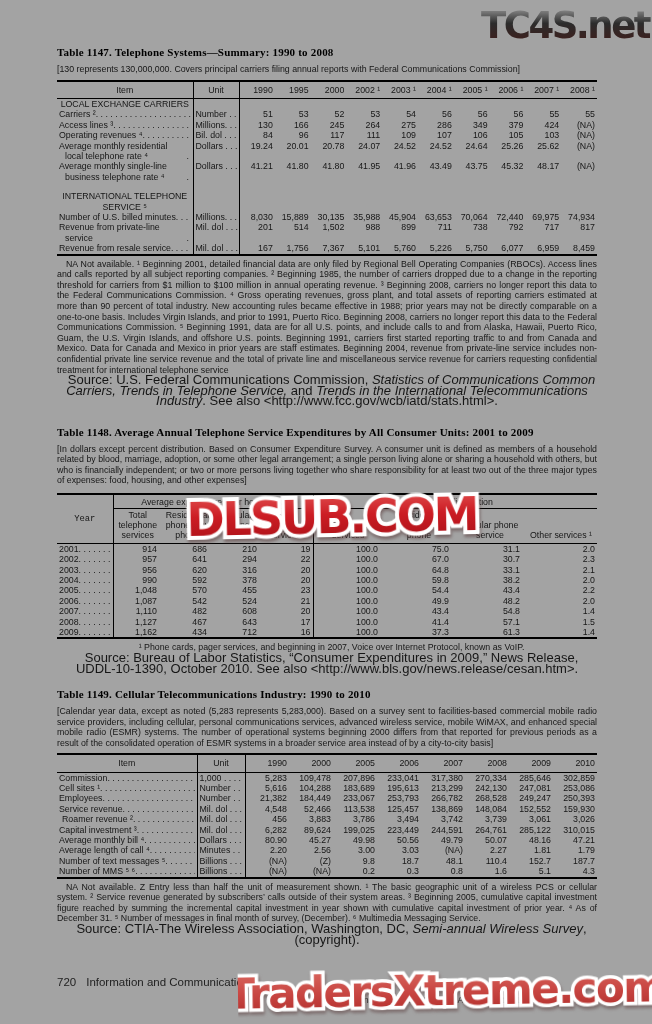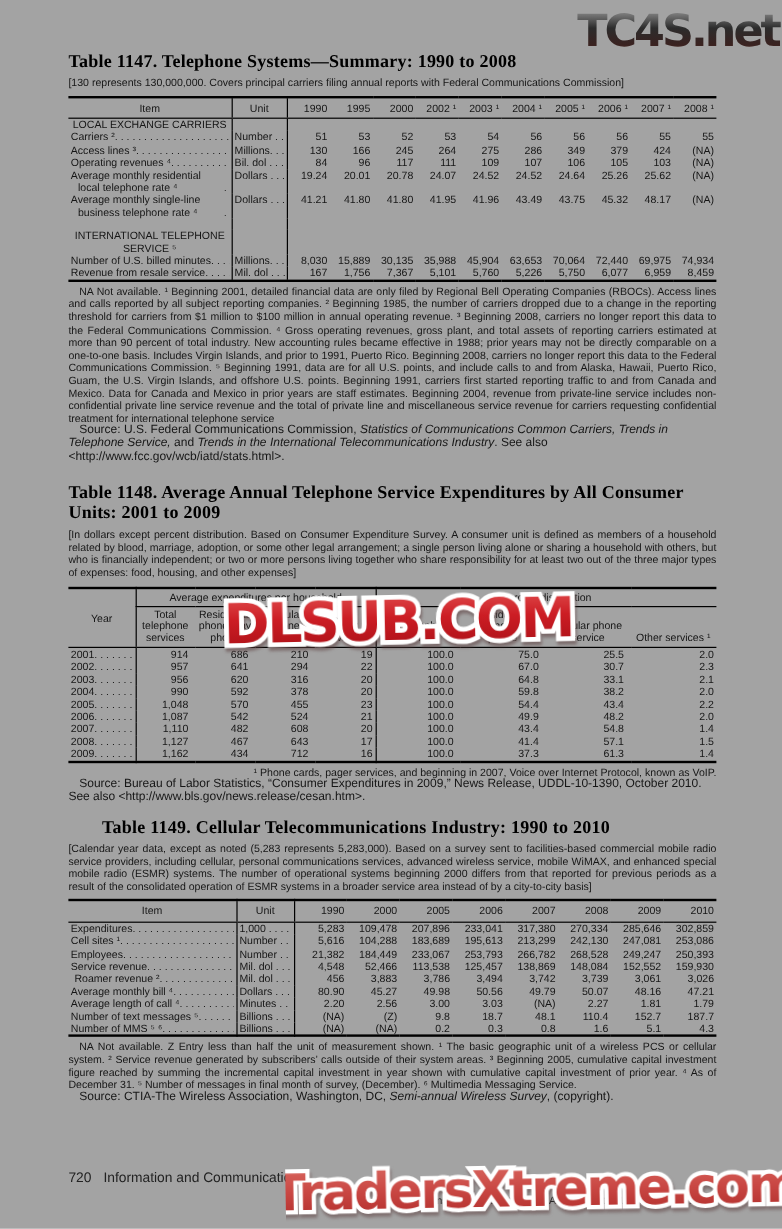--- a/index.html
+++ b/index.html
@@ -5,24 +5,24 @@
   html,body { margin:0; padding:0; background:#e8e8e8; }
   .page {
     position:relative; width:652px; height:1024px; background:#a3a3a3;
     margin:0 auto; overflow:hidden; color:#161616;
     font-family:"Liberation Sans", sans-serif;
   }
   .content { position:absolute; left:57px; top:0; width:540px; }
 
   
   h1 { font-family:"Liberation Serif", serif; font-weight:bold; color:#000;
-       font-size:15px; line-height:17px; margin:0 0 3px 0; letter-spacing:0.2px; }
+       font-size:11px; line-height:17px; margin:0 0 3px 0; letter-spacing:0.2px; }
   h1.t1 { margin-top:44px; }
   h1.t2 { margin-top:17px; }
-  h1.t3 { margin-top:12px;margin-left:28px; }
+  h1.t3 { margin-top:12px; }
 
   .bracket { font-size:8.8px; line-height:10.5px; margin:0 0 5px 0; text-align:justify; }
 
   
   table.t { border-collapse:collapse; width:100%; table-layout:fixed;
             border-top:2px solid #000; border-bottom:2px solid #000; }
   table.t th, table.t td { padding:0 2px; font-size:8.8px; line-height:10.4px;
             font-weight:normal; vertical-align:top; }
   table.t thead th { border-bottom:1px solid #000; padding:3px 2px; vertical-align:middle; }
   .bl { border-left:1px solid #000; }
@@ -36,27 +36,27 @@
   .lbl  { flex:0 1 auto; min-width:0; padding-left:6px; text-indent:-6px; }
   .lbl.ind { padding-left:9px; text-indent:-6px; }
   .dots { flex:1 1 4px; min-width:4px; overflow:hidden; white-space:nowrap; align-self:flex-end; }
   .dots::after { content:" . . . . . . . . . . . . . . . . . . . . . . . . . . . . . . . . . . . . . . . ."; }
 
   
   .t1148 td { line-height:9px; padding-top:0; padding-bottom:0; }
   .t1148 th.gh { border-bottom:1px solid #000; text-align:center; padding:2px 2px 1px 2px; }
   .t1148 th.ch { border-bottom:1px solid #000; text-align:center; vertical-align:bottom;
                  padding:2px 3px 2px 2px; line-height:9.8px; }
-  .t1148 th.yearh { border-bottom:1px solid #000; text-align:center; vertical-align:middle; }
+  .t1148 th.yearh { border-bottom:1px solid #000; text-align:center; vertical-align:middle;font-family:Liberation Mono, monospace; }
   .t1148 td.n { padding-right:6px; }
   .t1148 td.n.last { padding-right:2px; }
 
   
   .fn  { font-size:8.8px; line-height:10.6px; text-align:justify; text-indent:9px; margin:3px 0 0 0; }
-  .src { font-size:10px; line-height:10.6px; text-indent:9px; margin:0; text-align:left; }
+  .src { font-size:13px; line-height:10.6px; text-indent:9px; margin:0; text-align:center; }
   .it  { font-style:italic; }
 
   
   .pageline { position:absolute; left:57px; top:976px; font-size:11.5px; color:#222; }
   .pageline .num { margin-right:10px; }
   .credit { position:absolute; right:58px; top:995px; font-size:8.8px; color:#222; }
 
   
   .wm { position:absolute; pointer-events:none; }
   .wm-top { right:0px; top:0px; }
@@ -235,20 +235,39 @@
             <td class="n">45,904</td>
             <td class="n">63,653</td>
             <td class="n">70,064</td>
             <td class="n">72,440</td>
             <td class="n">69,975</td>
             <td class="n">74,934</td>
           </tr>
         <tr>
             <td>
               <div class="lead">
+                <span class="lbl">Revenue from private-line service</span>
+                <span class="dots"></span>
+              </div>
+            </td>
+            <td class="u bl">Mil. dol . . .</td>
+            <td class="n bl">201</td>
+            <td class="n">514</td>
+            <td class="n">1,502</td>
+            <td class="n">988</td>
+            <td class="n">899</td>
+            <td class="n">711</td>
+            <td class="n">738</td>
+            <td class="n">792</td>
+            <td class="n">717</td>
+            <td class="n">817</td>
+          </tr>
+        <tr>
+            <td>
+              <div class="lead">
                 <span class="lbl">Revenue from resale service</span>
                 <span class="dots"></span>
               </div>
             </td>
             <td class="u bl">Mil. dol . . .</td>
             <td class="n bl">167</td>
             <td class="n">1,756</td>
             <td class="n">7,367</td>
             <td class="n">5,101</td>
             <td class="n">5,760</td>
@@ -296,21 +315,21 @@
                 <span>2001</span>
                 <span class="dots"></span>
               </div>
             </td>
             <td class="n bl">914</td>
             <td class="n">686</td>
             <td class="n">210</td>
             <td class="n last">19</td>
             <td class="n bl">100.0</td>
             <td class="n">75.0</td>
-            <td class="n">25.5</td>
+            <td class="n">31.1</td>
             <td class="n last">2.0</td>
           </tr>
         <tr>
             <td>
               <div class="lead">
                 <span>2002</span>
                 <span class="dots"></span>
               </div>
             </td>
             <td class="n bl">957</td>
@@ -429,21 +448,21 @@
             <td class="n">434</td>
             <td class="n">712</td>
             <td class="n last">16</td>
             <td class="n bl">100.0</td>
             <td class="n">37.3</td>
             <td class="n">61.3</td>
             <td class="n last">1.4</td>
           </tr>
       </tbody>
     </table>
-    <p class="fn" style="text-align:right">¹ Phone cards, pager services, and beginning in 2007, Voice over Internet Protocol, known as VoIP.</p>
+    <p class="fn" style="text-align:center">¹ Phone cards, pager services, and beginning in 2007, Voice over Internet Protocol, known as VoIP.</p>
     <p class="src"><span>Source: Bureau of Labor Statistics, “Consumer Expenditures in 2009,” News Release, UDDL-10-1390, October 2010. See also &lt;http://www.bls.gov/news.release/cesan.htm&gt;.</span></p>
 
     <h1 class="t3">Table 1149. Cellular Telecommunications Industry: 1990 to 2010</h1>
     <p class="bracket">[Calendar year data, except as noted (5,283 represents 5,283,000). Based on a survey sent to facilities-based commercial mobile radio service providers, including cellular, personal communications services, advanced wireless service, mobile WiMAX, and enhanced special mobile radio (ESMR) systems. The number of operational systems beginning 2000 differs from that reported for previous periods as a  result of the consolidated operation of ESMR systems in a broader service area instead of by a city-to-city basis]</p>
 
     <table class="t t1149" style="margin-top:3px;">
       <colgroup>
           <col style="width:140px">
           <col style="width:48px">
           <col span="8" style="width:44px">
@@ -459,21 +478,21 @@
             <th class="n">2007</th>
             <th class="n">2008</th>
             <th class="n">2009</th>
             <th class="n">2010</th>
         </tr>
       </thead>
       <tbody>
         <tr>
             <td>
               <div class="lead">
-                <span class="lbl">Expenditures</span>
+                <span class="lbl">Commission</span>
                 <span class="dots"></span>
               </div>
             </td>
             <td class="u bl">1,000 . . . .</td>
             <td class="n bl">5,283</td>
             <td class="n">109,478</td>
             <td class="n">207,896</td>
             <td class="n">233,041</td>
             <td class="n">317,380</td>
             <td class="n">270,334</td>
@@ -540,20 +559,37 @@
             </td>
             <td class="u bl">Mil. dol . . .</td>
             <td class="n bl">456</td>
             <td class="n">3,883</td>
             <td class="n">3,786</td>
             <td class="n">3,494</td>
             <td class="n">3,742</td>
             <td class="n">3,739</td>
             <td class="n">3,061</td>
             <td class="n">3,026</td>
+          </tr>
+        <tr>
+            <td>
+              <div class="lead">
+                <span class="lbl">Capital investment ³</span>
+                <span class="dots"></span>
+              </div>
+            </td>
+            <td class="u bl">Mil. dol . . .</td>
+            <td class="n bl">6,282</td>
+            <td class="n">89,624</td>
+            <td class="n">199,025</td>
+            <td class="n">223,449</td>
+            <td class="n">244,591</td>
+            <td class="n">264,761</td>
+            <td class="n">285,122</td>
+            <td class="n">310,015</td>
           </tr>
         <tr>
             <td>
               <div class="lead">
                 <span class="lbl">Average monthly bill ⁴</span>
                 <span class="dots"></span>
               </div>
             </td>
             <td class="u bl">Dollars . . .</td>
             <td class="n bl">80.90</td>

